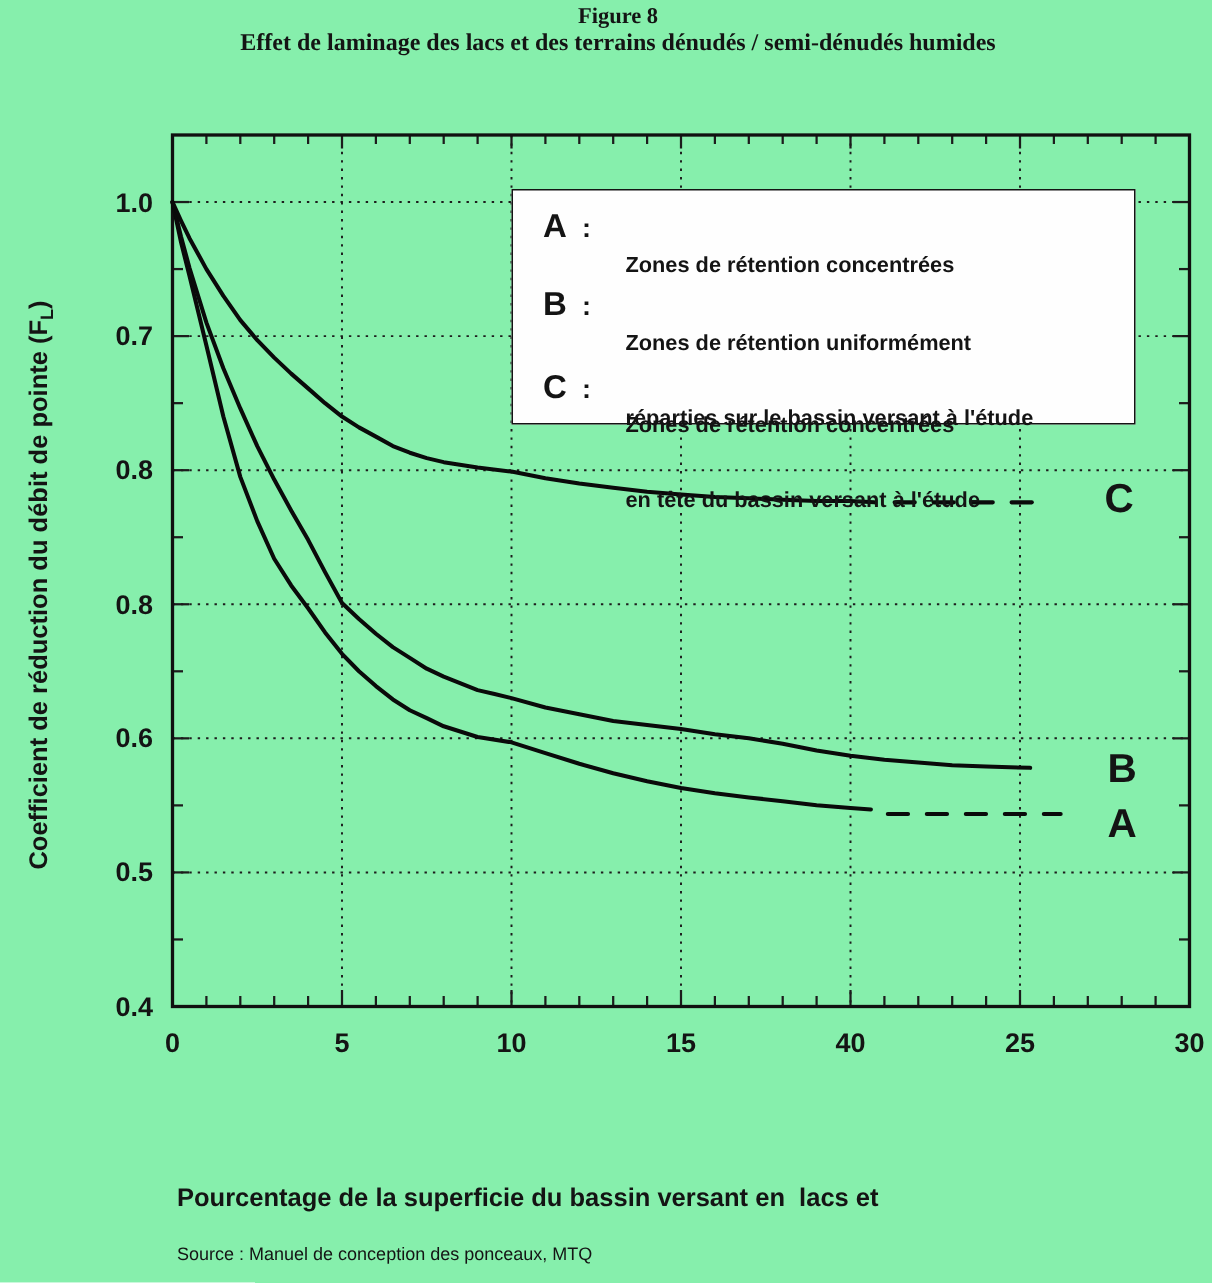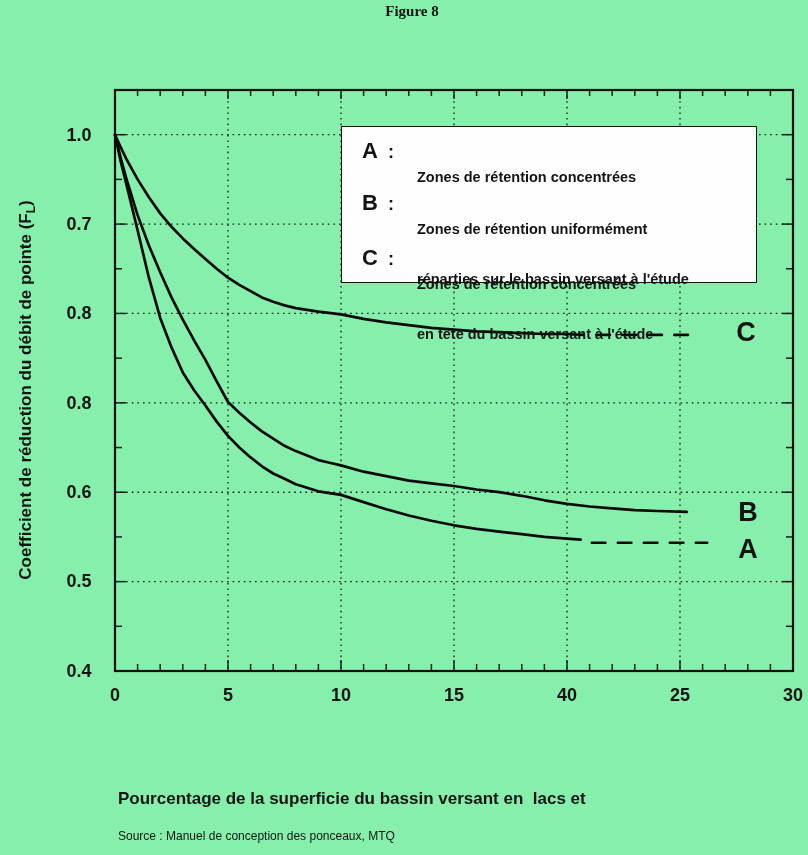--- a/index.html
+++ b/index.html
@@ -28,21 +28,21 @@
   .grid  { stroke: #1c1c1c; stroke-width: 1.3; stroke-dasharray: 1.6 4; }
   .tick  { stroke: #1c1c1c; stroke-width: 1.5; }
   .frame { fill: none; stroke: #101010; stroke-width: 2.2; }
   .curve { fill: none; stroke: #0a0a0a; stroke-width: 2.7;
            stroke-linecap: round; stroke-linejoin: round; }
   .dashedext { stroke-dasharray: 13.5 12.5; }
 
   .y-tick-label {
     position: absolute;
     left: 56px; width: 46px; height: 22px;
-    text-align: center;
+    text-align: right;
     font-weight: bold; font-size: 18px; line-height: 22px;
   }
   .x-tick-label {
     position: absolute;
     top: 684px; width: 44px; height: 22px;
     text-align: center;
     font-weight: bold; font-size: 18px; line-height: 22px;
   }
   #y-axis-title {
     position: absolute;
@@ -96,20 +96,21 @@
     left: 118px; top: 829px;
     font-size: 12px;
   }
 </style>
 </head>
 <body>
 
 <div id="page">
 
   <div class="fig-title" id="title-line1">Figure 8</div>
+  <div class="fig-title" id="title-line2">Effet de laminage des lacs et des terrains dénudés / semi-dénudés humides</div>
 
   <svg id="chart-svg" width="808" height="855" viewBox="0 0 808 855">
       <line x1="115" x2="793" y1="581.6153846153846" y2="581.6153846153846" class="grid"></line>
       <line x1="115" x2="793" y1="492.2307692307693" y2="492.2307692307693" class="grid"></line>
       <line x1="115" x2="793" y1="402.8461538461539" y2="402.8461538461539" class="grid"></line>
       <line x1="115" x2="793" y1="313.46153846153845" y2="313.46153846153845" class="grid"></line>
       <line x1="115" x2="793" y1="224.0769230769231" y2="224.0769230769231" class="grid"></line>
       <line x1="115" x2="793" y1="134.69230769230774" y2="134.69230769230774" class="grid"></line>
       <line x1="228" x2="228" y1="90" y2="671" class="grid"></line>
       <line x1="341" x2="341" y1="90" y2="671" class="grid"></line>

